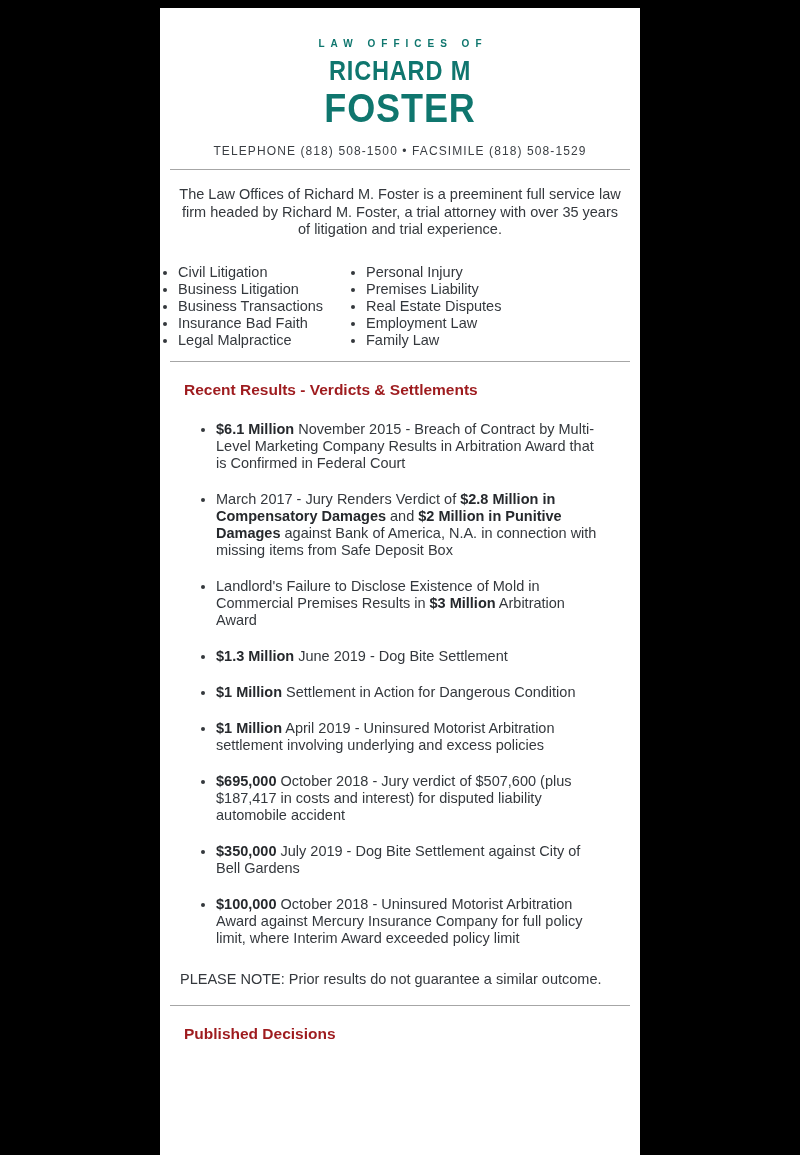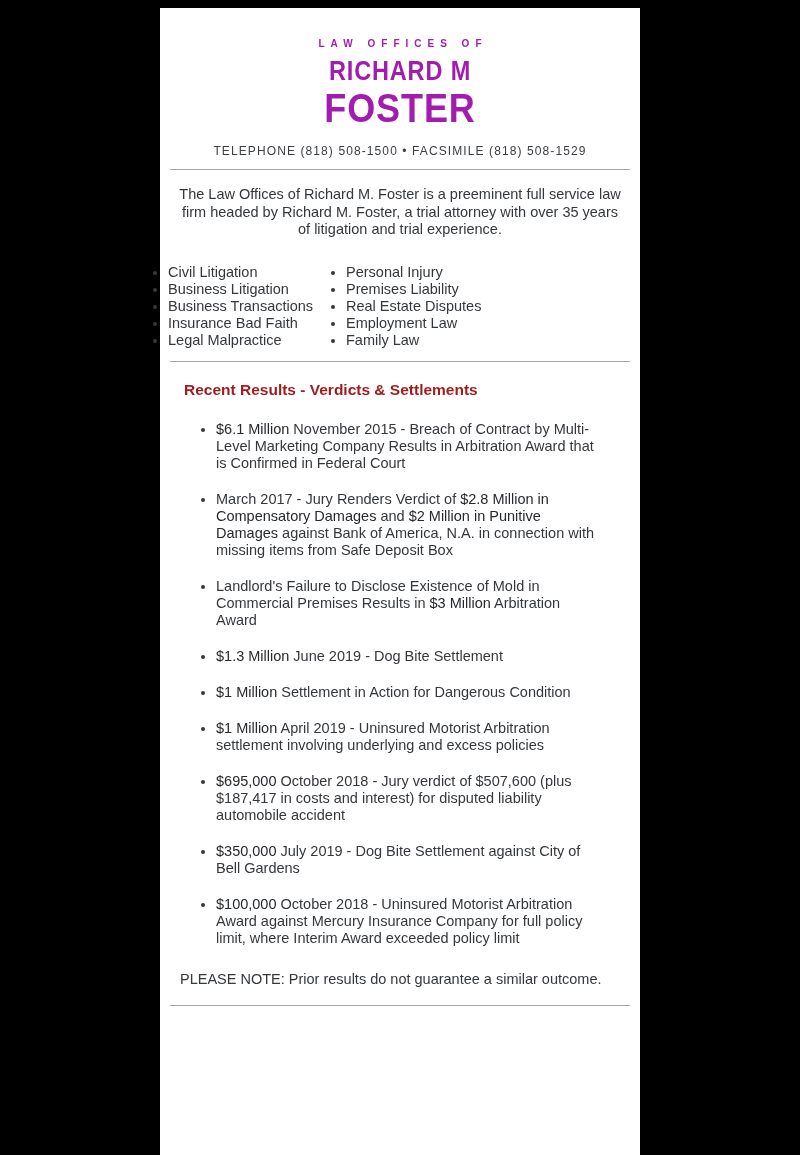--- a/index.html
+++ b/index.html
@@ -14,21 +14,21 @@
     width: 480px;
     min-height: 1147px;
     margin: 8px auto 0;
     background: #ffffff;
     box-sizing: border-box;
     padding: 30px 0 40px;
     color: #34383d;
   }
 
   
-  .logo { text-align: center; color: #a21caf; }
+  .logo { text-align: center; color: #0f766e; }
   .logo-top {
     font-size: 10px; font-weight: 700; letter-spacing: 6px;
     text-indent: 6px; line-height: 12px;
   }
   .logo-name1 {
     font-size: 28px; font-weight: 700; letter-spacing: 1px;
     line-height: 28px; margin-top: 7px;
     transform: scaleX(0.84); transform-origin: 50% 50%;
   }
   .logo-name2 {
@@ -49,41 +49,41 @@
 
   
   .intro {
     font-size: 14.5px; line-height: 17.5px;
     text-align: center; margin: 16px 16px 0;
   }
 
   
   .pa { display: flex; margin-top: 25px; }
   .pa ul {
-    margin: 0; padding-left: 8px; list-style: disc;
+    margin: 0; padding-left: 18px; list-style: disc;
     font-size: 14.5px; line-height: 17px;
   }
   .pa-left  { margin-left: 62px; width: 170px; }
   .pa-right { margin-left: 16px; }
   .pa + hr.rule { margin-top: 12px; }
 
   
   .section-heading {
     color: #9e1b1e; font-size: 15.5px; font-weight: 700;
     margin: 18px 24px 0; line-height: 19px;
   }
 
   
   ul.rich-list {
     margin: 22px 0 0; padding: 0 42px 0 56px;
     list-style: disc; font-size: 14.5px; line-height: 17px;
   }
   ul.rich-list li { margin-bottom: 19px; }
   ul.rich-list li:last-child { margin-bottom: 0; }
-  ul.rich-list strong { font-weight: 400; color: #26292d; }
+  ul.rich-list strong { font-weight: 700; color: #26292d; }
   ul.rich-list em { font-style: italic; }
 
   .note {
     font-size: 14.5px; line-height: 17px;
     margin: 24px 16px 17px 20px;
   }
 
   ul.pub-list { margin-top: 25px; }
 </style>
 </head>
@@ -132,14 +132,15 @@
       <li><strong>$1 Million</strong><span> Settlement in Action for Dangerous Condition</span></li>
       <li><strong>$1 Million</strong><span> April 2019 - Uninsured Motorist Arbitration settlement involving underlying and excess policies</span></li>
       <li><strong>$695,000</strong><span> October 2018 - Jury verdict of $507,600 (plus $187,417 in costs and interest) for disputed liability automobile accident</span></li>
       <li><strong>$350,000</strong><span> July 2019 - Dog Bite Settlement against City of Bell Gardens</span></li>
       <li><strong>$100,000</strong><span> October 2018 - Uninsured Motorist Arbitration Award against Mercury Insurance Company for full policy limit, where Interim Award exceeded policy limit</span></li>
     </ul>
   <p class="note">PLEASE NOTE: Prior results do not guarantee a similar outcome.</p>
 
   <hr class="rule">
 
+  <h2 class="section-heading">Published Decisions</h2>
 
 </div>
 
 </body></html>

